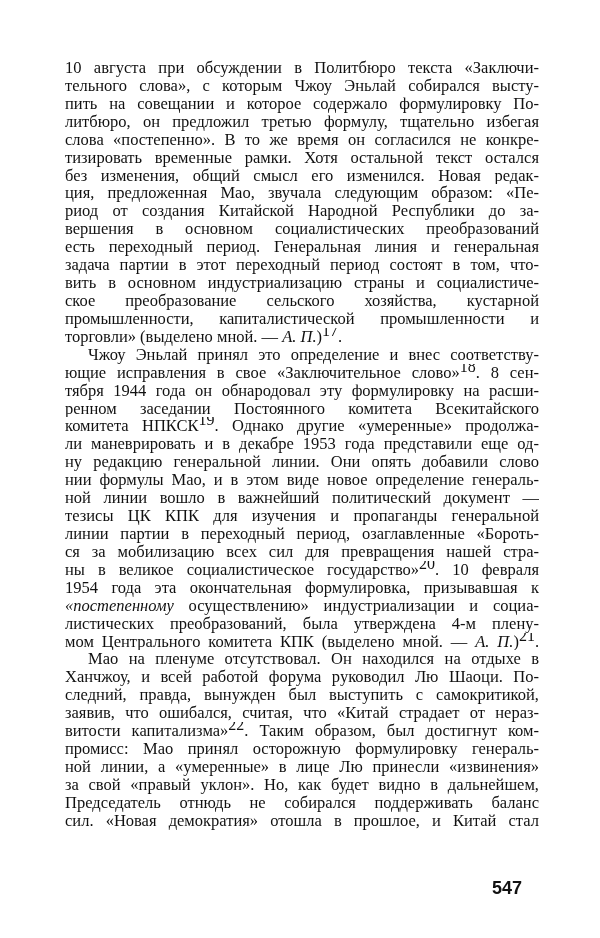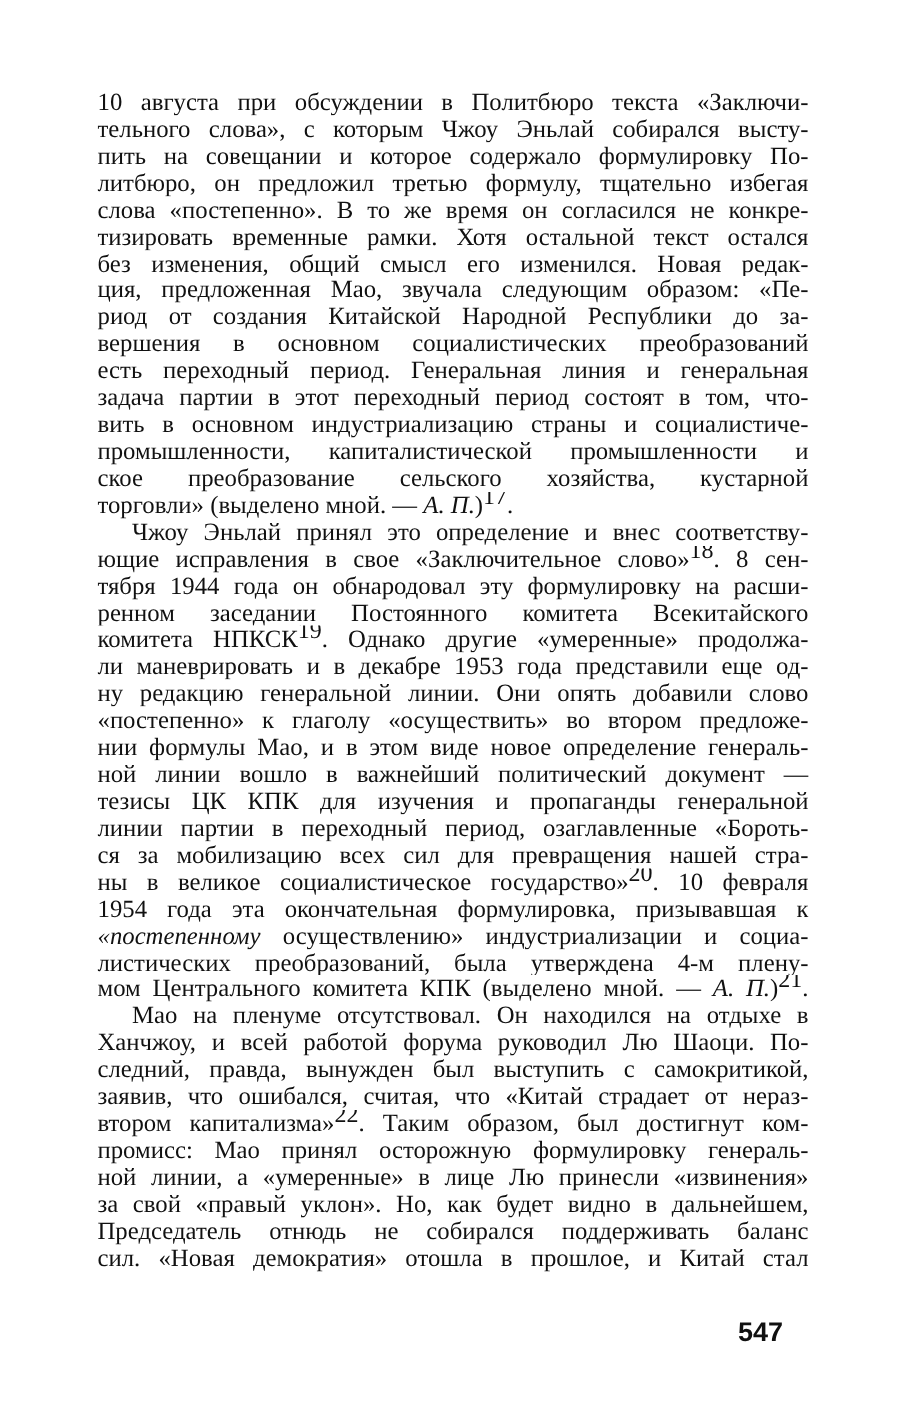--- a/index.html
+++ b/index.html
@@ -37,52 +37,51 @@
       <div class="ln"><span>литбюро, он предложил третью формулу, тщательно избегая</span></div>
       <div class="ln"><span>слова «постепенно». В то же время он согласился не конкре-</span></div>
       <div class="ln"><span>тизировать временные рамки. Хотя остальной текст остался</span></div>
       <div class="ln"><span>без изменения, общий смысл его изменился. Новая редак-</span></div>
       <div class="ln"><span>ция, предложенная Мао, звучала следующим образом: «Пе-</span></div>
       <div class="ln"><span>риод от создания Китайской Народной Республики до за-</span></div>
       <div class="ln"><span>вершения в основном социалистических преобразований</span></div>
       <div class="ln"><span>есть переходный период. Генеральная линия и генеральная</span></div>
       <div class="ln"><span>задача партии в этот переходный период состоят в том, что-</span></div>
       <div class="ln"><span>вить в основном индустриализацию страны и социалистиче-</span></div>
+      <div class="ln"><span>ское преобразование сельского хозяйства, кустарной</span></div>
       <div class="ln"><span>промышленности, капиталистической промышленности и</span></div>
-      <div class="ln"><span>ское преобразование сельского хозяйства, кустарной</span></div>
       <div class="ln last"><span>торговли» (выделено мной. — </span><span class="it">А. П.</span><span>)</span><span class="sup">17</span><span>.</span></div>
     </div>
 
     <div>
       <div class="ln indent"><span>Чжоу Эньлай принял это определение и внес соответству-</span></div>
       <div class="ln"><span>ющие исправления в свое «Заключительное слово»</span><span class="sup">18</span><span>. 8 сен-</span></div>
       <div class="ln"><span>тября 1944 года он обнародовал эту формулировку на расши-</span></div>
       <div class="ln"><span>ренном заседании Постоянного комитета Всекитайского</span></div>
       <div class="ln"><span>комитета НПКСК</span><span class="sup">19</span><span>. Однако другие «умеренные» продолжа-</span></div>
       <div class="ln"><span>ли маневрировать и в декабре 1953 года представили еще од-</span></div>
       <div class="ln"><span>ну редакцию генеральной линии. Они опять добавили слово</span></div>
-      <div class="ln"><span>«постепенно» к глаголу «осуществить» во втором предложе-</span></div>
       <div class="ln"><span>нии формулы Мао, и в этом виде новое определение генераль-</span></div>
       <div class="ln"><span>ной линии вошло в важнейший политический документ —</span></div>
       <div class="ln"><span>тезисы ЦК КПК для изучения и пропаганды генеральной</span></div>
       <div class="ln"><span>линии партии в переходный период, озаглавленные «Бороть-</span></div>
       <div class="ln"><span>ся за мобилизацию всех сил для превращения нашей стра-</span></div>
       <div class="ln"><span>ны в великое социалистическое государство»</span><span class="sup">20</span><span>. 10 февраля</span></div>
       <div class="ln"><span>1954 года эта окончательная формулировка, призывавшая к</span></div>
       <div class="ln"><span class="it">«постепенному</span><span> осуществлению» индустриализации и социа-</span></div>
       <div class="ln"><span>листических преобразований, была утверждена 4-м плену-</span></div>
       <div class="ln"><span>мом Центрального комитета КПК (выделено мной. — </span><span class="it">А. П.</span><span>)</span><span class="sup">21</span><span>.</span></div>
     </div>
 
     <div>
       <div class="ln indent"><span>Мао на пленуме отсутствовал. Он находился на отдыхе в</span></div>
       <div class="ln"><span>Ханчжоу, и всей работой форума руководил Лю Шаоци. По-</span></div>
       <div class="ln"><span>следний, правда, вынужден был выступить с самокритикой,</span></div>
       <div class="ln"><span>заявив, что ошибался, считая, что «Китай страдает от нераз-</span></div>
-      <div class="ln"><span>втором капитализма»</span><span class="sup">22</span><span>. Таким образом, был достигнут ком-</span></div>
+      <div class="ln"><span>витости капитализма»</span><span class="sup">22</span><span>. Таким образом, был достигнут ком-</span></div>
       <div class="ln"><span>промисс: Мао принял осторожную формулировку генераль-</span></div>
       <div class="ln"><span>ной линии, а «умеренные» в лице Лю принесли «извинения»</span></div>
       <div class="ln"><span>за свой «правый уклон». Но, как будет видно в дальнейшем,</span></div>
       <div class="ln"><span>Председатель отнюдь не собирался поддерживать баланс</span></div>
       <div class="ln"><span>сил. «Новая демократия» отошла в прошлое, и Китай стал</span></div>
     </div>
 
   </div>
 
   <div class="page-number">547</div>

